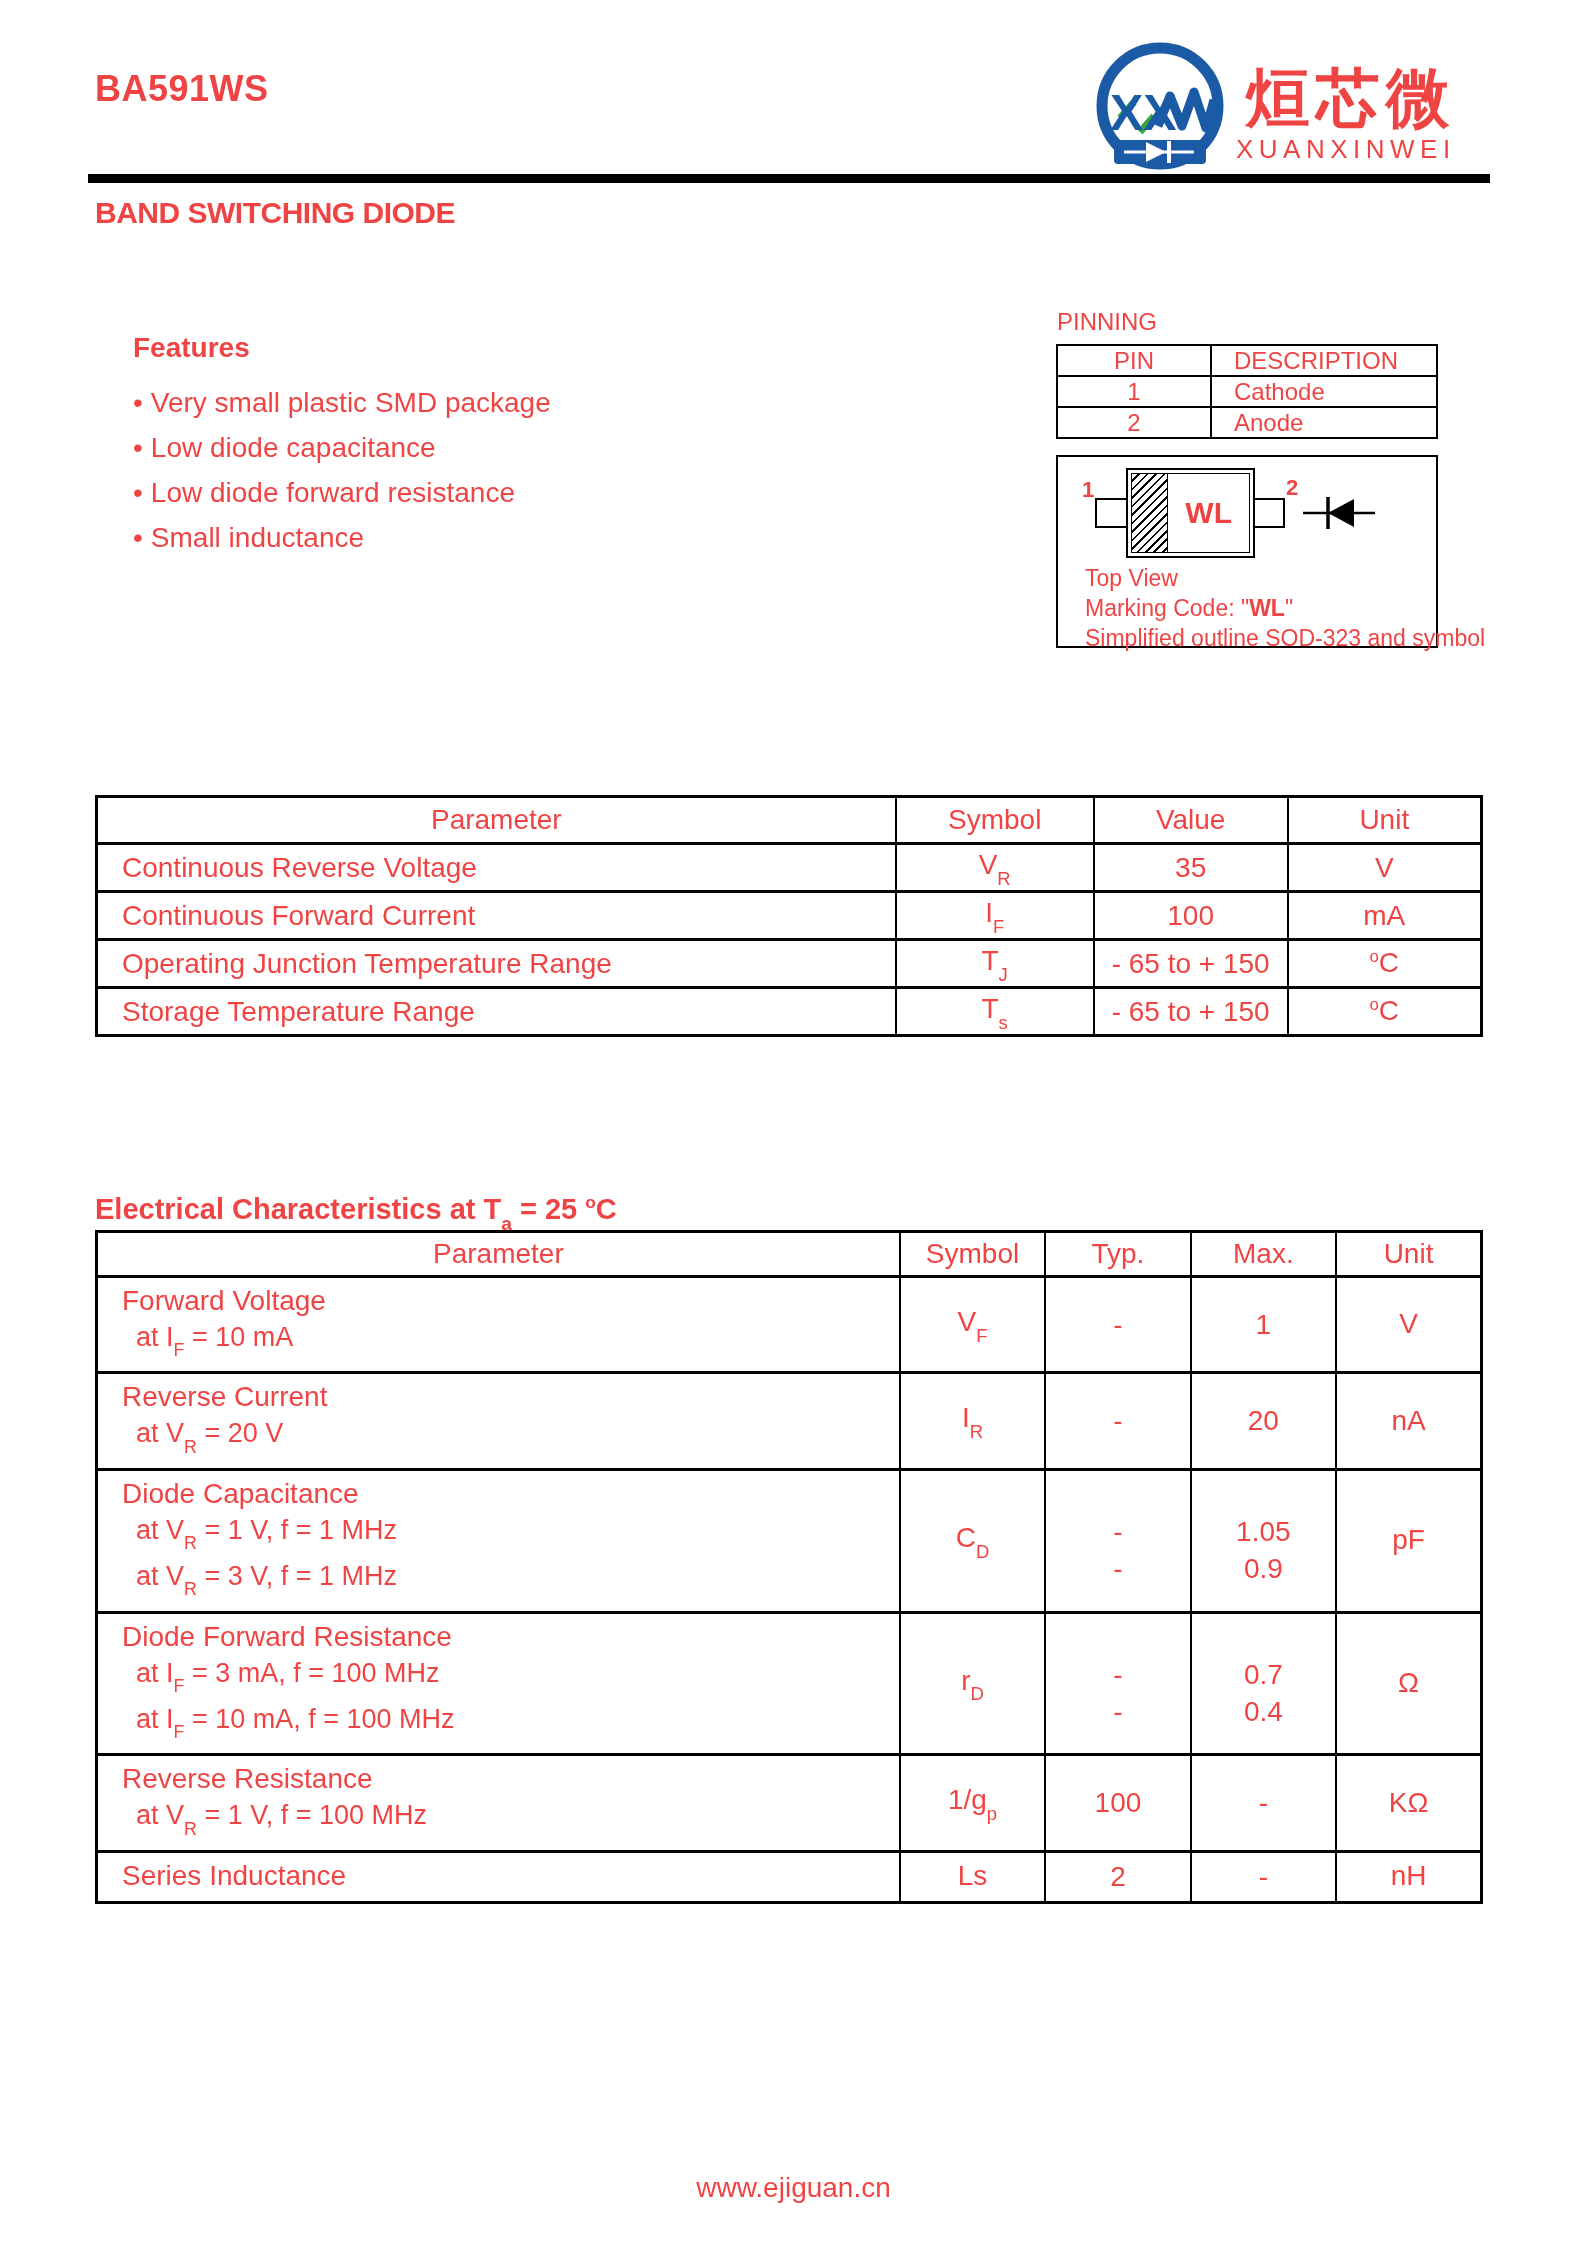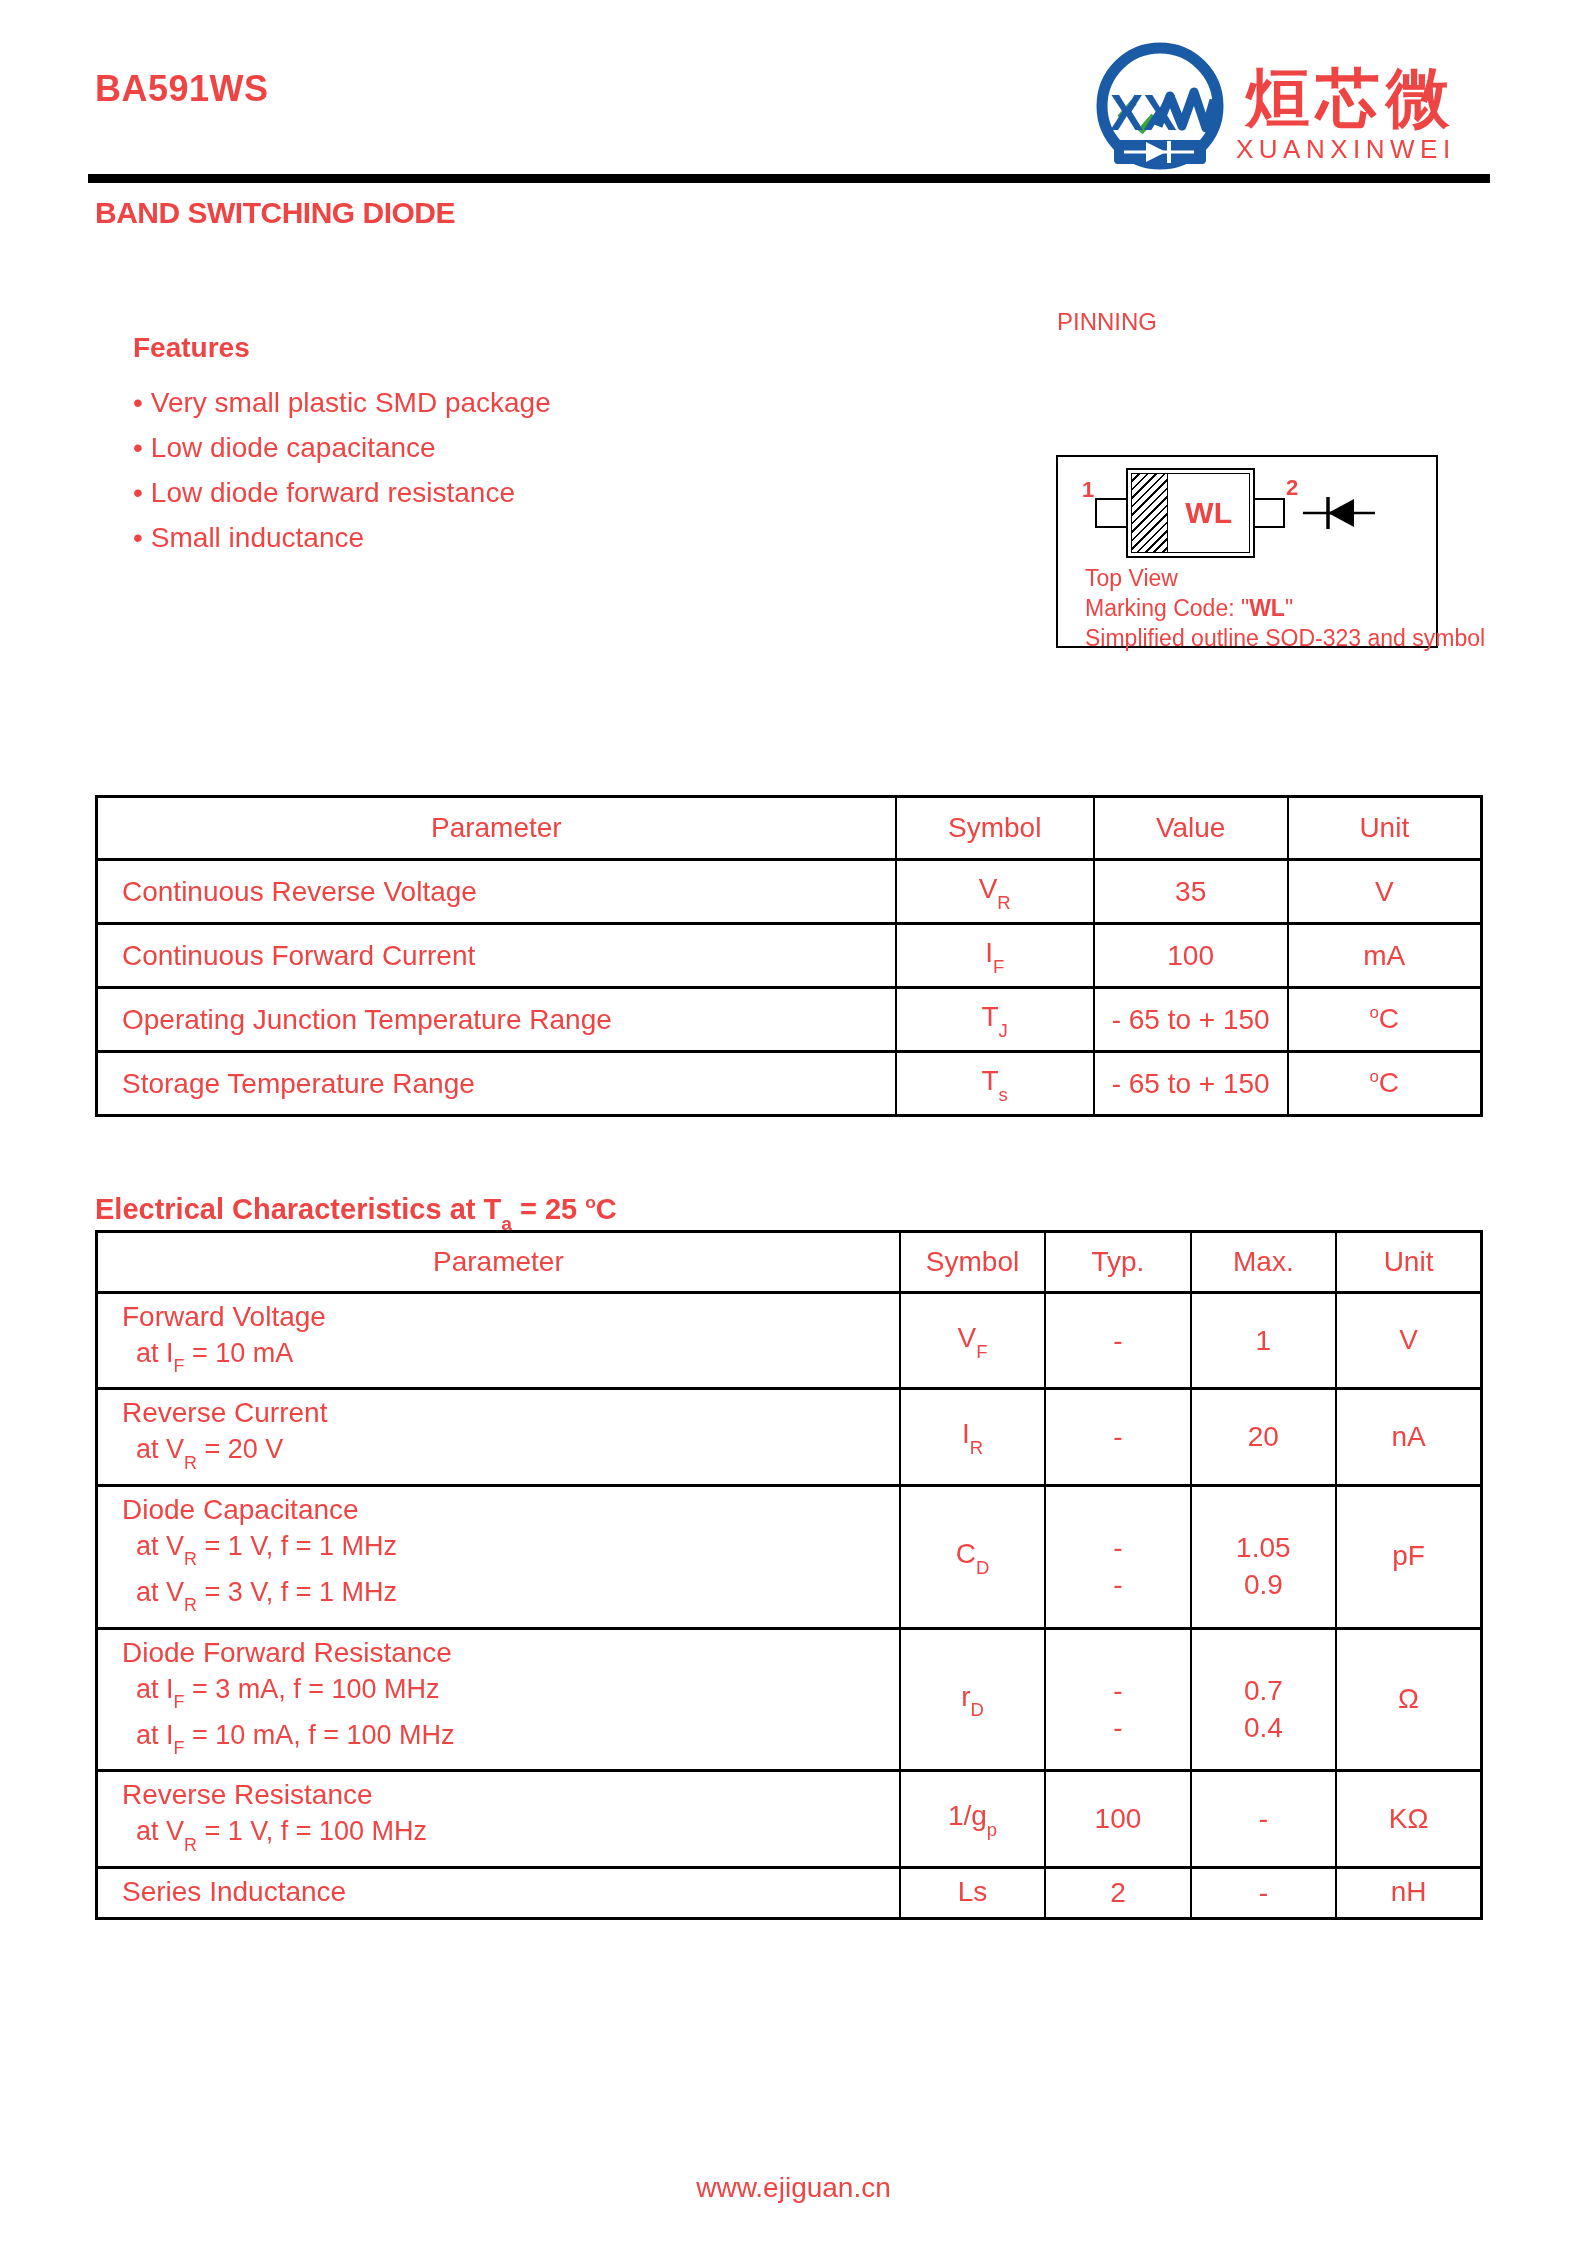--- a/index.html
+++ b/index.html
@@ -67,21 +67,21 @@
   
   .data-table{
     position:absolute;left:95px;width:1388px;
     border-collapse:collapse;table-layout:fixed;font-size:28px;
     border:3px solid #000;
   }
   .data-table th{font-weight:normal;}
   .data-table th,.data-table td{
     border-left:2px solid #000;border-right:2px solid #000;
     border-top:3px solid #000;border-bottom:3px solid #000;
-    vertical-align:middle;text-align:center;padding:8px;
+    vertical-align:middle;text-align:center;padding:0;
   }
   .data-table sub{font-size:0.66em;position:relative;top:0.22em;}
   .data-table sup{font-size:0.6em;vertical-align:super;}
   .amr-table th{height:44px;}
   .amr-table td{height:45px;}
   .amr-table .p-cell,.ec-table .p-cell{text-align:left;padding-left:24px;}
   .ec-table th{height:42px;}
   .ec-table td{padding-top:5px;padding-bottom:6px;}
   .ec-row-title{font-size:28px;line-height:36px;}
   .ec-cond{font-size:27px;line-height:37px;padding-left:14px;white-space:nowrap;}
@@ -124,20 +124,38 @@
     <div class="features-title">Features</div>
     <div id="features-list">
         <div class="feature-item"><span class="bullet">•</span><span>Very small plastic SMD package</span></div>
         <div class="feature-item"><span class="bullet">•</span><span>Low diode capacitance</span></div>
         <div class="feature-item"><span class="bullet">•</span><span>Low diode forward resistance</span></div>
         <div class="feature-item"><span class="bullet">•</span><span>Small inductance</span></div>
       </div>
   </div>
 
   <div class="pinning-label">PINNING</div>
+  <table class="pinning-table">
+    <thead>
+      <tr>
+        <th class="c-pin">PIN</th>
+        <th class="c-desc">DESCRIPTION</th>
+      </tr>
+    </thead>
+    <tbody id="pinning-body">
+        <tr>
+          <td class="c-pin">1</td>
+          <td class="c-desc">Cathode</td>
+        </tr>
+        <tr>
+          <td class="c-pin">2</td>
+          <td class="c-desc">Anode</td>
+        </tr>
+      </tbody>
+  </table>
 
   <div class="pkg-box">
     <div class="pkg-pin-label" style="left:24px;top:20px;">1</div>
     <div class="pkg-pin-label" style="left:228px;top:18px;">2</div>
     <div class="pkg-lead" style="left:37px;top:41px;width:33px;height:30px;"></div>
     <div class="pkg-lead" style="left:195px;top:41px;width:32px;height:30px;"></div>
     <div class="pkg-body">
       <div class="pkg-body-inner">
         <div class="pkg-hatch"></div>
         <div class="pkg-marking">WL</div>

